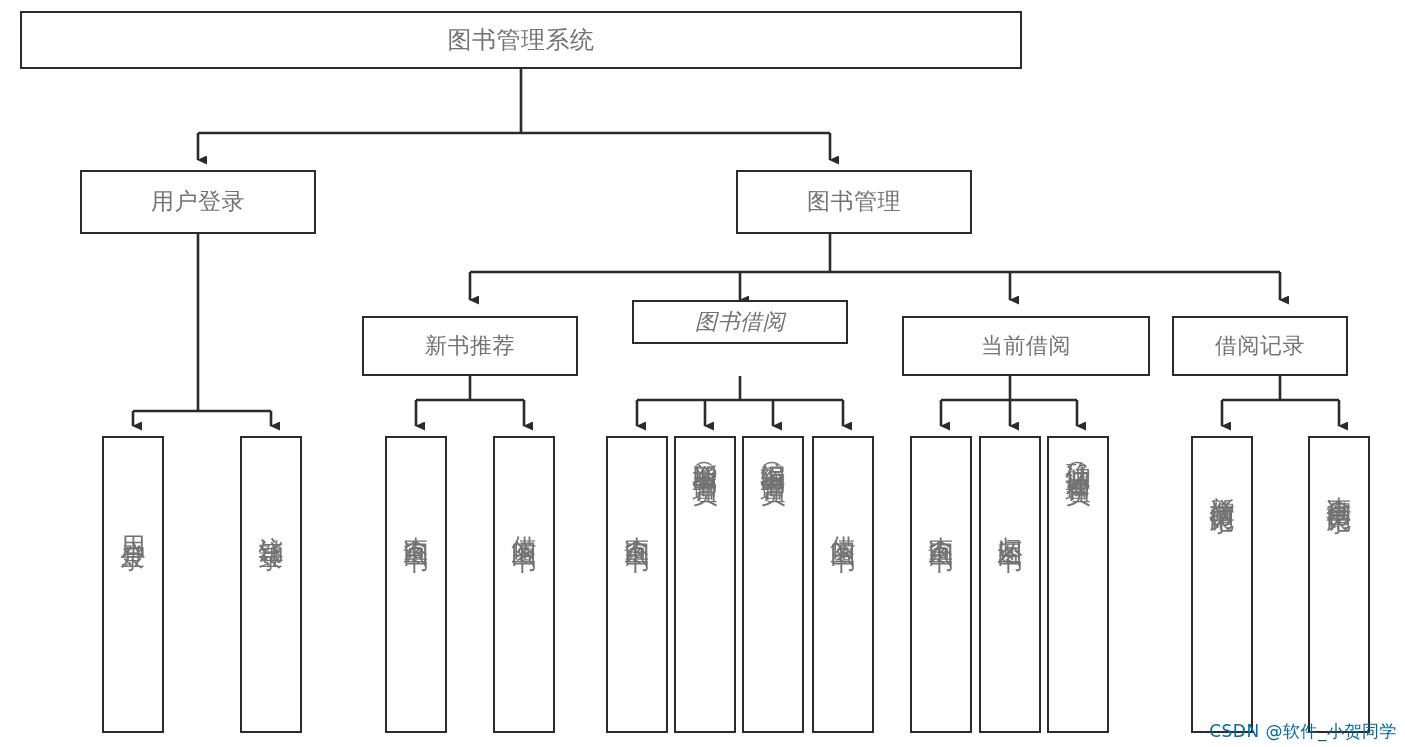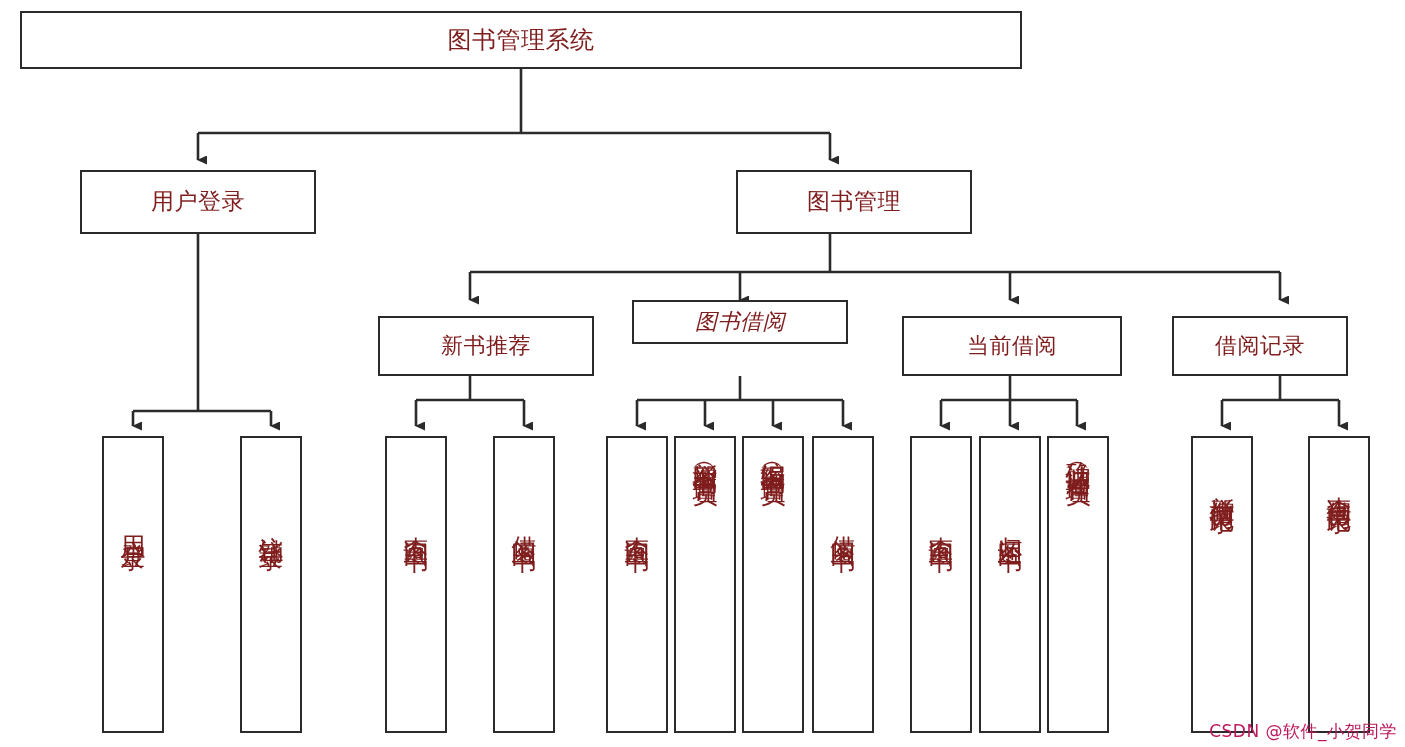--- a/index.html
+++ b/index.html
@@ -24,21 +24,21 @@
     pointer-events: none;
   }
   .node {
     position: absolute;
     box-sizing: border-box;
     border: 2px solid #2b2b2b;
     background: #ffffff;
     display: flex;
     align-items: center;
     justify-content: center;
-    color: #7f1d1d;
+    color: #737373;
   }
   .node .lbl {
     display: block;
     line-height: 1.18;
     letter-spacing: 0.5px;
   }
   
   .node.h .lbl {
     writing-mode: horizontal-tb;
     text-align: center;
@@ -60,21 +60,21 @@
     letter-spacing: 4px;
     line-height: 1;
     white-space: nowrap;
   }
   .node.v.tall .lbl { letter-spacing: 3px; }
   .watermark {
     position: absolute;
     right: 8px;
     bottom: 4px;
     font-size: 17px;
-    color: #be185d;
+    color: #0369a1;
     white-space: nowrap;
     letter-spacing: 0.5px;
   }
 </style>
 </head>
 <body>
 
 <div id="canvas">
 
   <svg id="wires" viewBox="0 0 1405 747" xmlns="http://www.w3.org/2000/svg">
@@ -131,27 +131,27 @@
     <span class="lbl">图书管理系统</span>
   </div>
 
   <div class="node h lvl2" style="left:80px; top:170px; width:236px; height:64px;">
     <span class="lbl">用户登录</span>
   </div>
   <div class="node h lvl2" style="left:712px; top:170px; width:236px; height:64px;margin-left:24px;">
     <span class="lbl">图书管理</span>
   </div>
 
-  <div class="node h lvl3" style="left:362px; top:316px; width:216px; height:60px;margin-left:16px;">
+  <div class="node h lvl3" style="left:362px; top:316px; width:216px; height:60px;">
     <span class="lbl">新书推荐</span>
   </div>
   <div class="node h lvl3" style="left:632px; top:300px; width:216px; height:44px;font-style:italic;">
     <span class="lbl">图书借阅</span>
   </div>
-  <div class="node h lvl3" style="left:902px; top:316px; width:220px; height:60px;">
+  <div class="node h lvl3" style="left:902px; top:316px; width:248px; height:60px;">
     <span class="lbl">当前借阅</span>
   </div>
   <div class="node h lvl3" style="left:1172px; top:316px; width:176px; height:60px;">
     <span class="lbl">借阅记录</span>
   </div>
 
   <div class="node v" style="left:102px; top:436px; width:62px; height:297px; padding-top:78px;">
     <span class="lbl">用户登录</span>
   </div>
   <div class="node v" style="left:240px; top:436px; width:62px; height:297px; padding-top:78px;">

